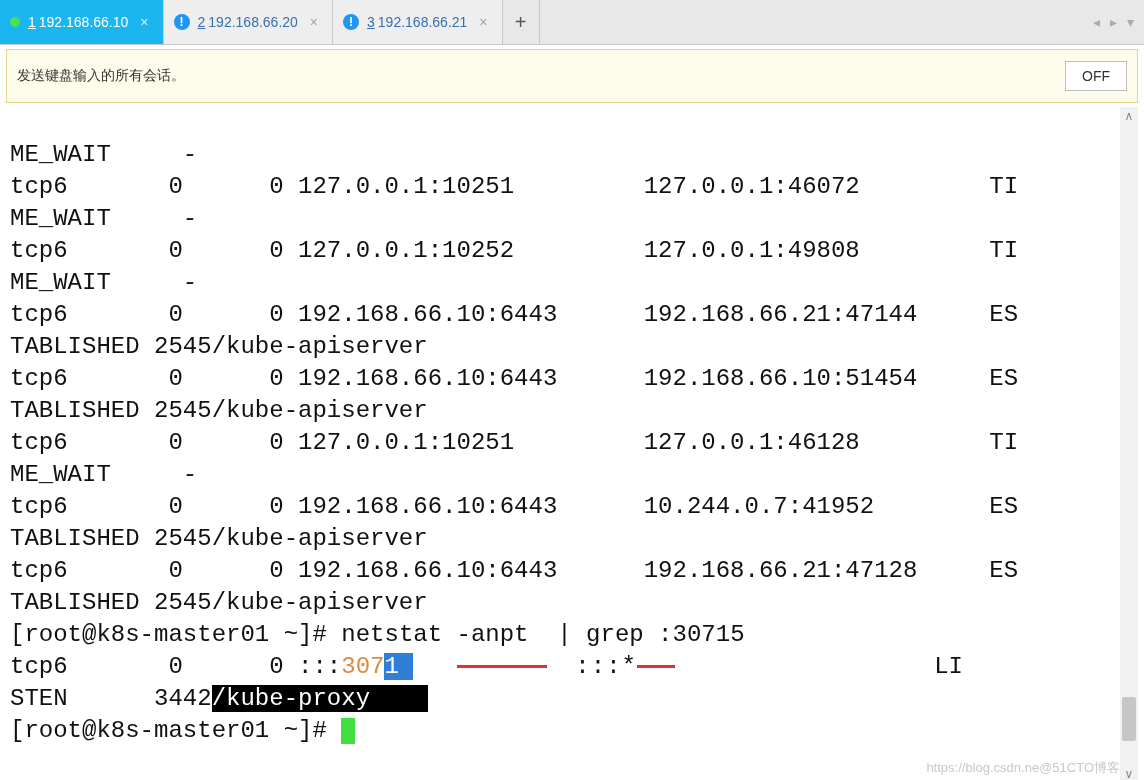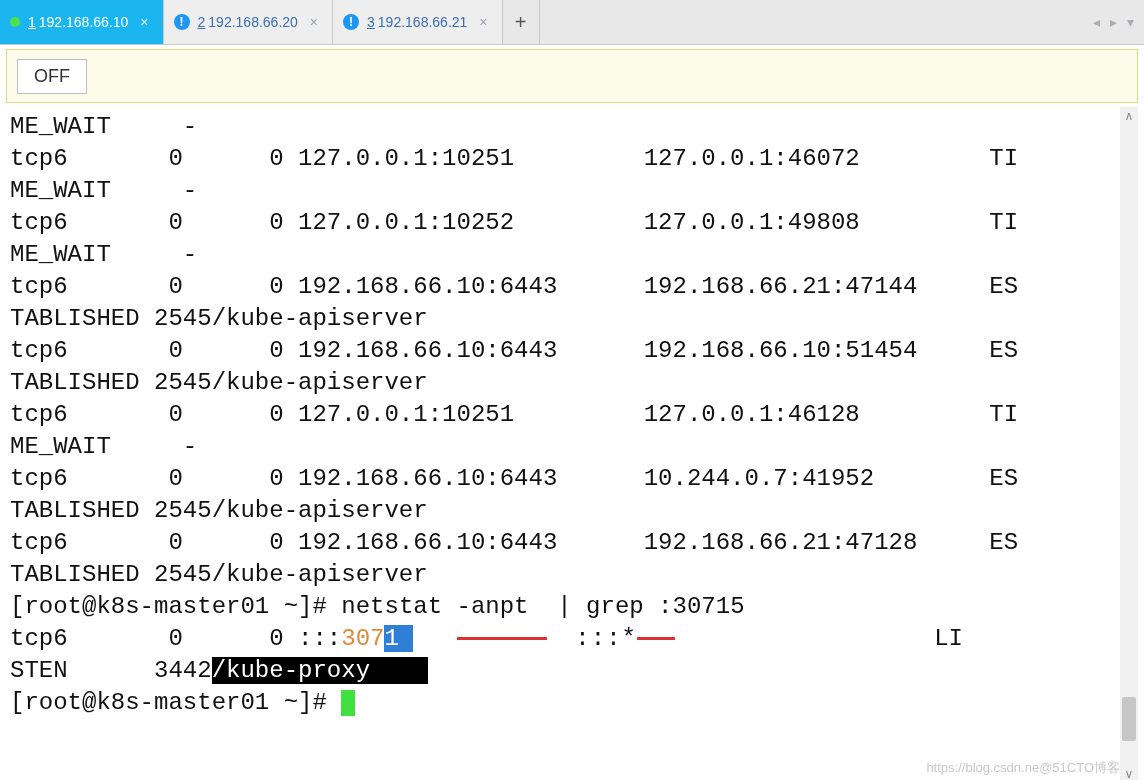--- a/index.html
+++ b/index.html
@@ -64,37 +64,38 @@
     margin:4px 6px;
     border:1px solid #e2d98c;
     background:#fdfceb;
     height:52px;
     padding:0 10px;
   }
   .sendbar .msg { flex:1; font-size:14px; color:#333; }
   .offbtn {
     border:1px solid #bfbfbf;
     padding:6px 16px;
-    font-size:18px; color:#333;
+    font-size:14px; color:#333;
     background:#fff;
     cursor:pointer;
   }
   .terminal-wrap {
     position:relative;
     height: calc(780px - 44px - 60px);
     overflow:hidden;
     margin:0 6px;
   }
   .terminal {
     font-family: "Consolas","Courier New",monospace;
     font-size: 24px;
     line-height: 32px;
     white-space: pre;
     color:#111;
     padding: 4px 0 0 4px;
+    margin-top: 28px;
   }
   .scrolltrack {
     position:absolute; right:0; top:0; bottom:0; width:18px;
     background:#f1f1f1;
   }
   .scroll-arrow {
     position:absolute; left:0; right:0; height:18px;
     display:flex; align-items:center; justify-content:center;
     color:#8a8a8a; font-size:12px;
   }
@@ -149,20 +150,21 @@
   </div>
   <div class="addtab">+</div>
   <div class="tabbar-right">
     <span>◂</span>
     <span>▸</span>
     <span>▾</span>
   </div>
 </div>
 
 <div class="sendbar">
+  <div class="msg">发送键盘输入的所有会话。</div>
   <div class="offbtn">OFF</div>
 </div>
 
 <div class="terminal-wrap">
   <div class="terminal"><span>ME_WAIT     -</span>
 <span>tcp6       0      0 127.0.0.1:10251         127.0.0.1:46072         TI</span>
 <span>ME_WAIT     -</span>
 <span>tcp6       0      0 127.0.0.1:10252         127.0.0.1:49808         TI</span>
 <span>ME_WAIT     -</span>
 <span>tcp6       0      0 192.168.66.10:6443      192.168.66.21:47144     ES</span>

